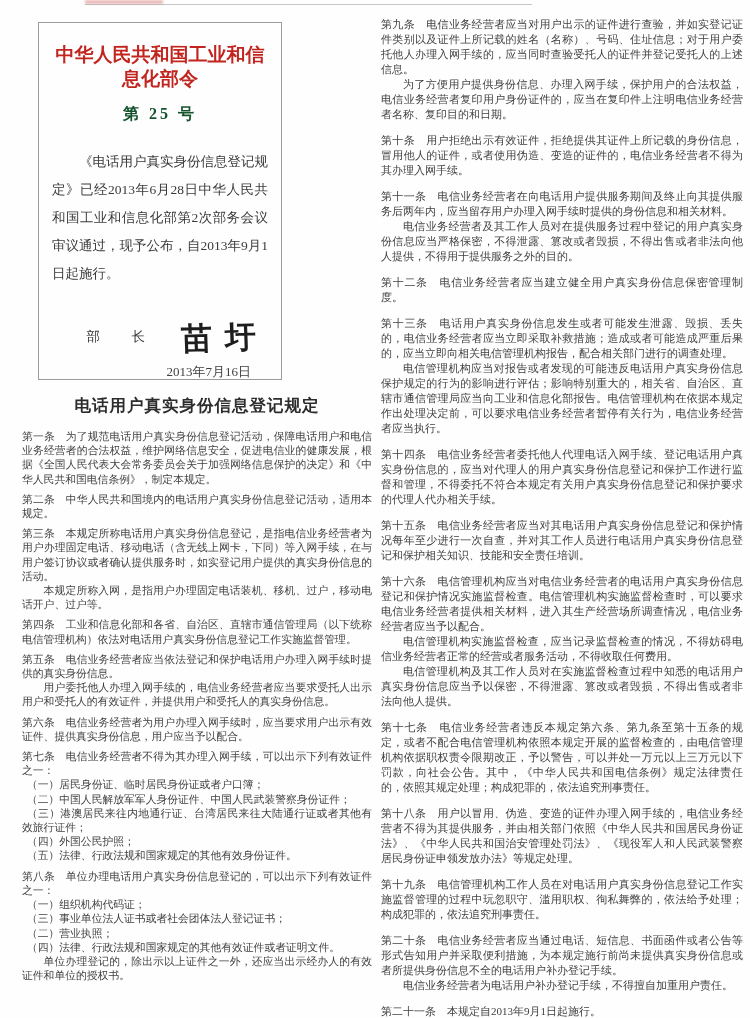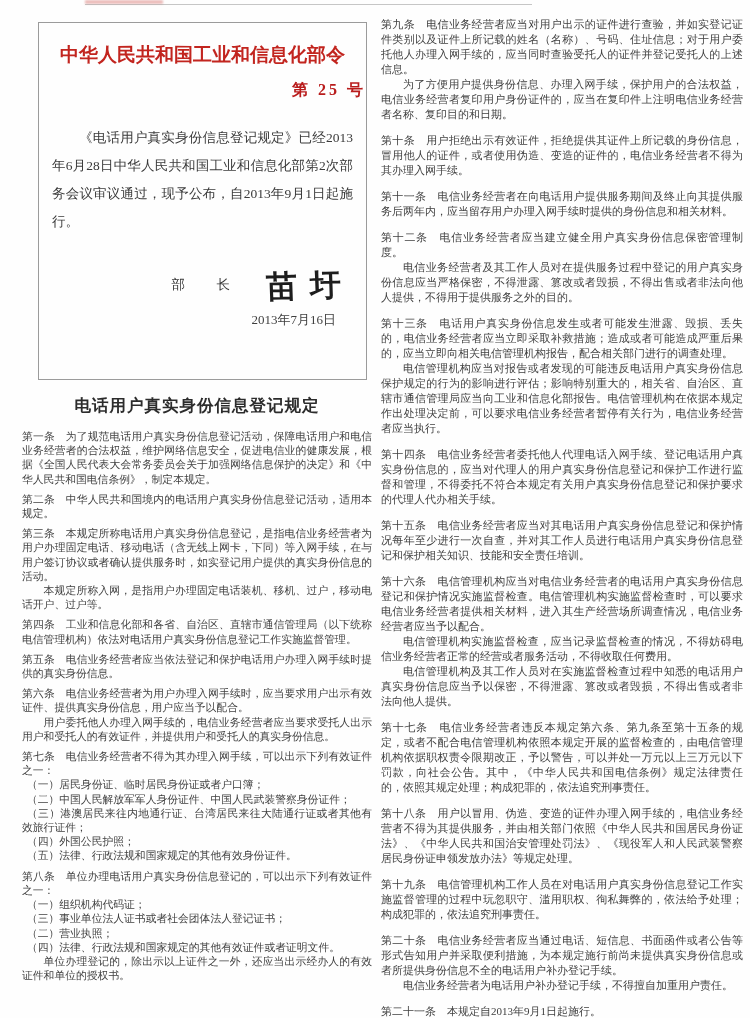--- a/index.html
+++ b/index.html
@@ -16,30 +16,30 @@
   
   .artifact-red{position:absolute;left:85px;top:0;width:78px;height:4px;
     background:rgba(194,37,31,.30);filter:blur(1px);}
   .artifact-line{position:absolute;left:85px;top:4px;width:447px;height:1px;
     background:rgba(130,130,130,.45);}
 
   .col-left{position:absolute;left:22px;top:0;width:350px;}
   .col-right{position:absolute;left:381px;top:17px;width:362px;}
 
   .order-box{
-    margin:22px 16px 0 16px;width:329px;height:358px;box-sizing:border-box;
+    margin:22px 16px 0 16px;width:244px;height:358px;box-sizing:border-box;
     border:1px solid var(--border);background:#fefefe;
   }
   .order-title{
     margin:20px 9px 0;text-align:center;color:var(--accent_red);
     font-size:19px;font-weight:bold;line-height:1.25;
   }
   .order-number{
-    margin-top:13px;text-align:right;font-size:16px;font-weight:bold;
-    letter-spacing:3px;color:#b91c1c;
+    margin-top:13px;text-align:center;font-size:16px;font-weight:bold;
+    letter-spacing:3px;color:#14532d;
   }
   .order-body{
     margin:23px 13px 0;font-size:13.5px;line-height:28px;
     text-indent:2em;text-align:justify;word-break:break-all;color:#3a3a3a;
   }
   .sign-row{
     margin-top:34px;display:flex;justify-content:flex-end;align-items:center;
     padding-right:20px;gap:27px;
   }
   .signer{font-size:13.5px;letter-spacing:9px;color:#3a3a3a;}
@@ -97,23 +97,23 @@
         <p class="para art">第二条　中华人民共和国境内的电话用户真实身份信息登记活动，适用本规定。</p>
 
         <p class="para art">第三条　本规定所称电话用户真实身份信息登记，是指电信业务经营者为用户办理固定电话、移动电话（含无线上网卡，下同）等入网手续，在与用户签订协议或者确认提供服务时，如实登记用户提供的真实身份信息的活动。</p>
 
         <p class="para cont">本规定所称入网，是指用户办理固定电话装机、移机、过户，移动电话开户、过户等。</p>
 
         <p class="para art">第四条　工业和信息化部和各省、自治区、直辖市通信管理局（以下统称电信管理机构）依法对电话用户真实身份信息登记工作实施监督管理。</p>
 
         <p class="para art">第五条　电信业务经营者应当依法登记和保护电话用户办理入网手续时提供的真实身份信息。</p>
 
+        <p class="para cont">用户委托他人办理入网手续的，电信业务经营者应当要求受托人出示用户和受托人的有效证件，并提供用户和受托人的真实身份信息。</p>
+
         <p class="para art">第六条　电信业务经营者为用户办理入网手续时，应当要求用户出示有效证件、提供真实身份信息，用户应当予以配合。</p>
-
-        <p class="para cont">用户委托他人办理入网手续的，电信业务经营者应当要求受托人出示用户和受托人的有效证件，并提供用户和受托人的真实身份信息。</p>
 
         <p class="para art">第七条　电信业务经营者不得为其办理入网手续，可以出示下列有效证件之一：</p>
 
         <p class="para item">（一）居民身份证、临时居民身份证或者户口簿；</p>
 
         <p class="para item">（二）中国人民解放军军人身份证件、中国人民武装警察身份证件；</p>
 
         <p class="para item">（三）港澳居民来往内地通行证、台湾居民来往大陆通行证或者其他有效旅行证件；</p>
 
         <p class="para item">（四）外国公民护照；</p>
@@ -137,23 +137,23 @@
   <div class="col-right">
 
       <p class="para art">第九条　电信业务经营者应当对用户出示的证件进行查验，并如实登记证件类别以及证件上所记载的姓名（名称）、号码、住址信息；对于用户委托他人办理入网手续的，应当同时查验受托人的证件并登记受托人的上述信息。</p>
 
       <p class="para cont">为了方便用户提供身份信息、办理入网手续，保护用户的合法权益，电信业务经营者复印用户身份证件的，应当在复印件上注明电信业务经营者名称、复印目的和日期。</p>
 
       <p class="para art">第十条　用户拒绝出示有效证件，拒绝提供其证件上所记载的身份信息，冒用他人的证件，或者使用伪造、变造的证件的，电信业务经营者不得为其办理入网手续。</p>
 
       <p class="para art">第十一条　电信业务经营者在向电话用户提供服务期间及终止向其提供服务后两年内，应当留存用户办理入网手续时提供的身份信息和相关材料。</p>
 
+      <p class="para cont">电信业务经营者及其工作人员对在提供服务过程中登记的用户真实身份信息应当严格保密，不得泄露、篡改或者毁损，不得出售或者非法向他人提供，不得用于提供服务之外的目的。</p>
+
       <p class="para art">第十二条　电信业务经营者应当建立健全用户真实身份信息保密管理制度。</p>
-
-      <p class="para cont">电信业务经营者及其工作人员对在提供服务过程中登记的用户真实身份信息应当严格保密，不得泄露、篡改或者毁损，不得出售或者非法向他人提供，不得用于提供服务之外的目的。</p>
 
       <p class="para art">第十三条　电话用户真实身份信息发生或者可能发生泄露、毁损、丢失的，电信业务经营者应当立即采取补救措施；造成或者可能造成严重后果的，应当立即向相关电信管理机构报告，配合相关部门进行的调查处理。</p>
 
       <p class="para cont">电信管理机构应当对报告或者发现的可能违反电话用户真实身份信息保护规定的行为的影响进行评估；影响特别重大的，相关省、自治区、直辖市通信管理局应当向工业和信息化部报告。电信管理机构在依据本规定作出处理决定前，可以要求电信业务经营者暂停有关行为，电信业务经营者应当执行。</p>
 
       <p class="para art">第十四条　电信业务经营者委托他人代理电话入网手续、登记电话用户真实身份信息的，应当对代理人的用户真实身份信息登记和保护工作进行监督和管理，不得委托不符合本规定有关用户真实身份信息登记和保护要求的代理人代办相关手续。</p>
 
       <p class="para art">第十五条　电信业务经营者应当对其电话用户真实身份信息登记和保护情况每年至少进行一次自查，并对其工作人员进行电话用户真实身份信息登记和保护相关知识、技能和安全责任培训。</p>
 
       <p class="para art">第十六条　电信管理机构应当对电信业务经营者的电话用户真实身份信息登记和保护情况实施监督检查。电信管理机构实施监督检查时，可以要求电信业务经营者提供相关材料，进入其生产经营场所调查情况，电信业务经营者应当予以配合。</p>

